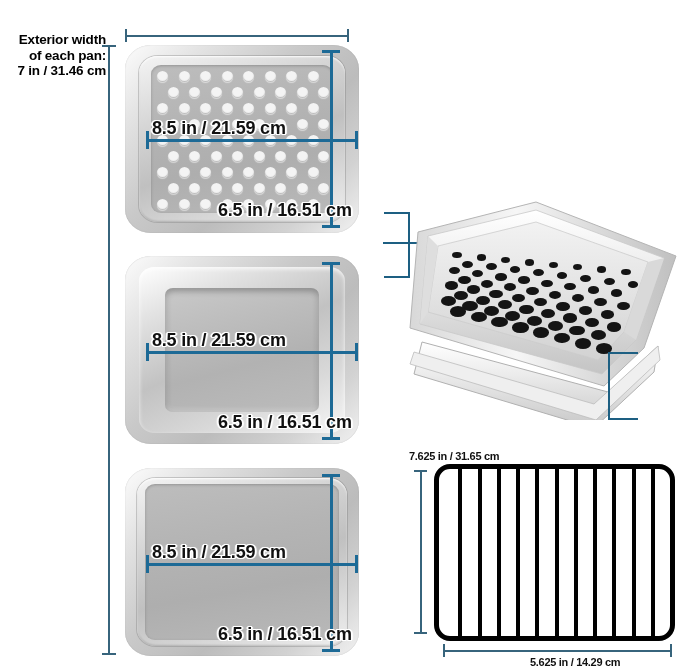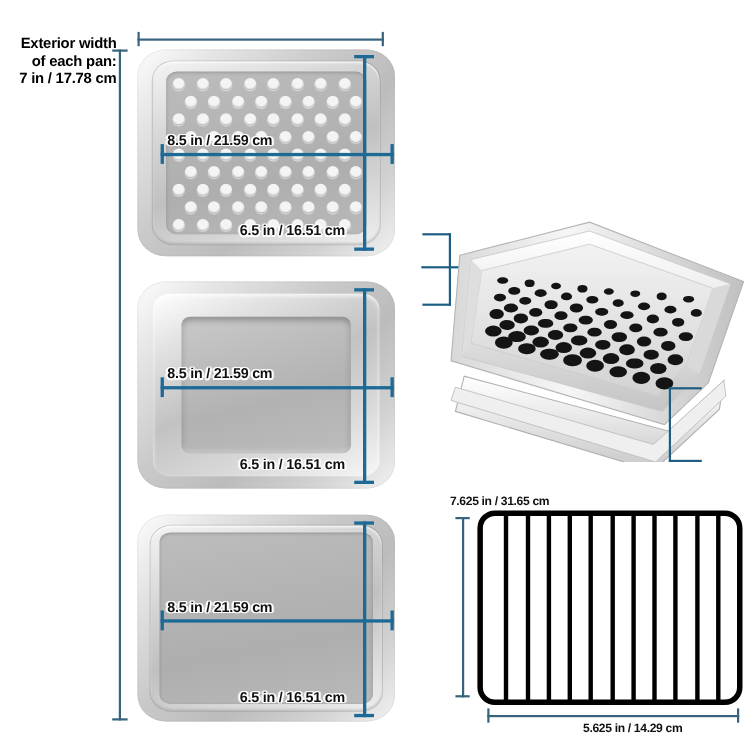--- a/index.html
+++ b/index.html
@@ -28,21 +28,21 @@
     font-weight: bold;
     font-size: 13.5px;
     line-height: 15.5px;
     letter-spacing: -0.2px;
     color: #000;
     white-space: pre-line;
   }
   .dim-text {
     position: absolute;
     font-weight: bold;
-    font-size: 13px;
+    font-size: 18px;
     line-height: 14px;
     letter-spacing: -0.2px;
     color: #111;
     white-space: nowrap;
     text-shadow:
        1px 0 0 #fff, -1px 0 0 #fff, 0 1px 0 #fff, 0 -1px 0 #fff,
        1px 1px 0 #fff, -1px -1px 0 #fff, 1px -1px 0 #fff, -1px 1px 0 #fff,
        2px 0 1px #fff, -2px 0 1px #fff;
   }
   .dim-text.small {
@@ -191,21 +191,21 @@
 
 <div id="stage">
 
 
   <div class="rule-thin-h" style="left:125px; top:35px; width:224px;"></div>
   <div class="rule-thin-v" style="left:125px; top:29px; height:13px;"></div>
   <div class="rule-thin-v" style="left:347px; top:29px; height:13px;"></div>
 
   <div class="hdr-label" style="left:2px; top:32px; width:104px; text-align:right;">Exterior width
 of each pan:
-7 in / 17.78 cm</div>
+7 in / 31.46 cm</div>
 
   <div class="rule-thin-v" style="left:108px; top:45px; height:610px;"></div>
   <div class="rule-thin-h" style="left:102px; top:45px; width:14px;"></div>
   <div class="rule-thin-h" style="left:102px; top:653px; width:14px;"></div>
 
   <div class="pan" style="left:125px; top:45px; width:234px; height:188px;">
     <div class="pan-outer"></div>
     <div class="pan-rim" style="left:14px; top:11px; right:14px; bottom:11px;"></div>
     <div class="pan-floor" style="left:26px; top:20px; right:26px; bottom:20px;">
       <div class="holes" id="holes-crisper">

